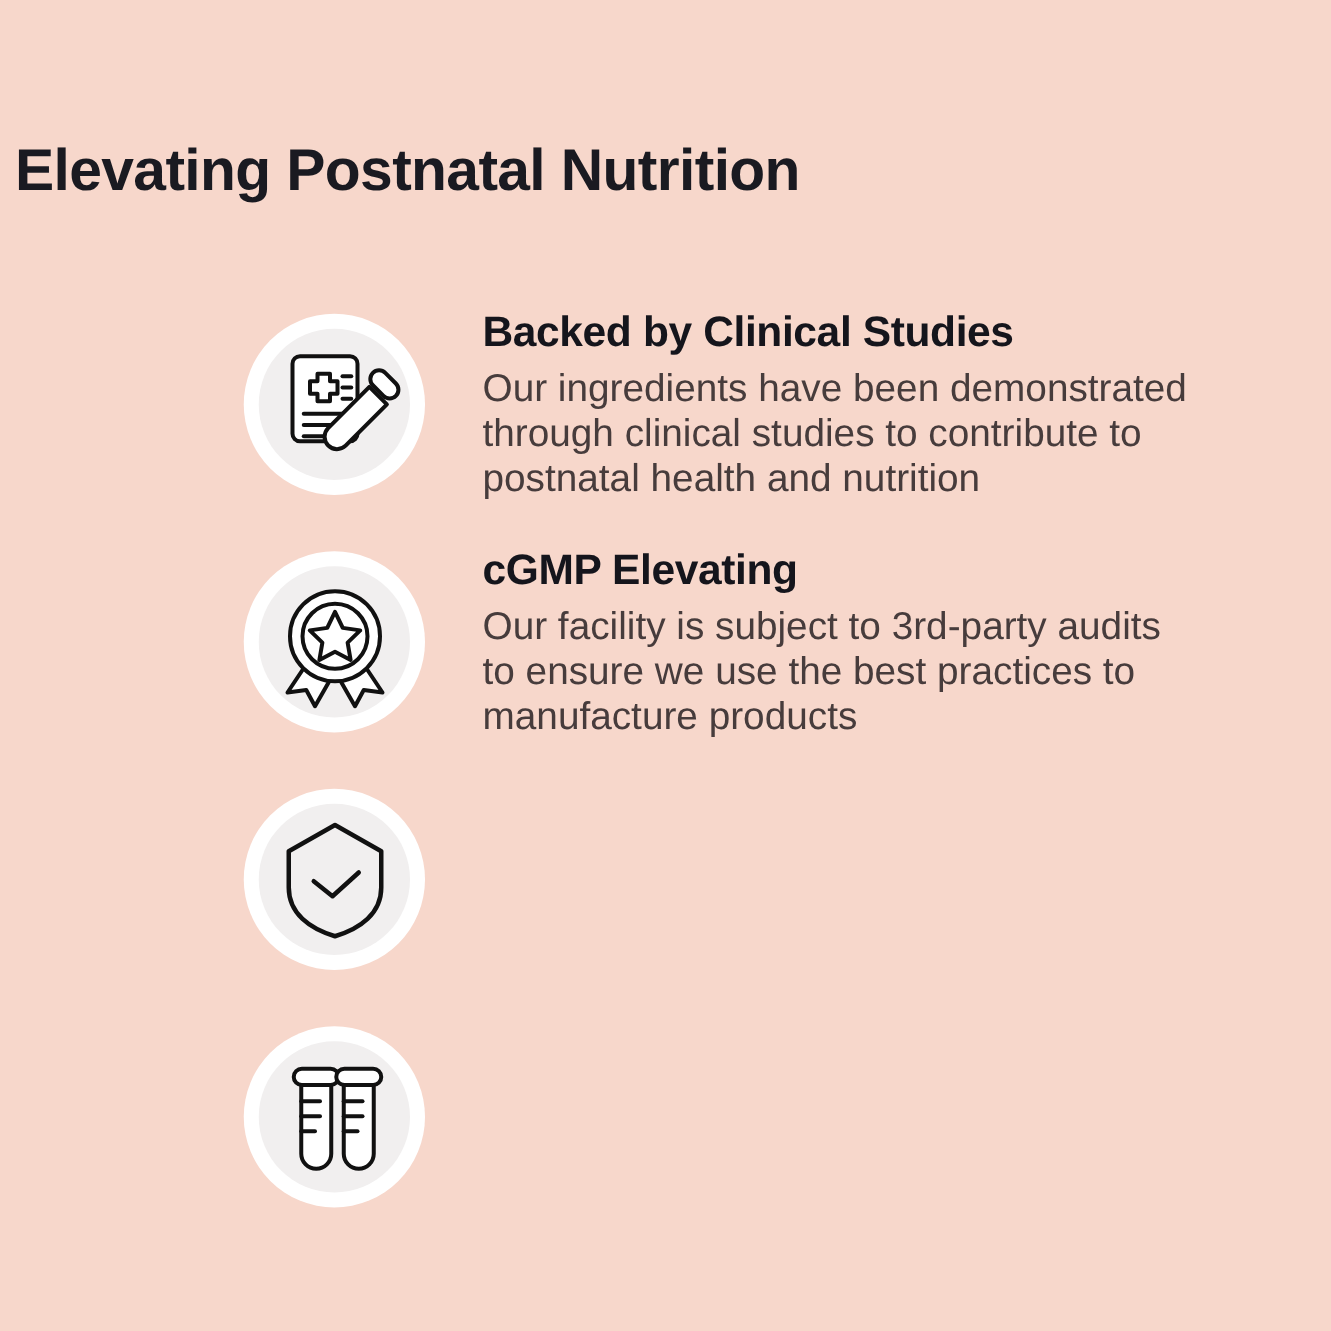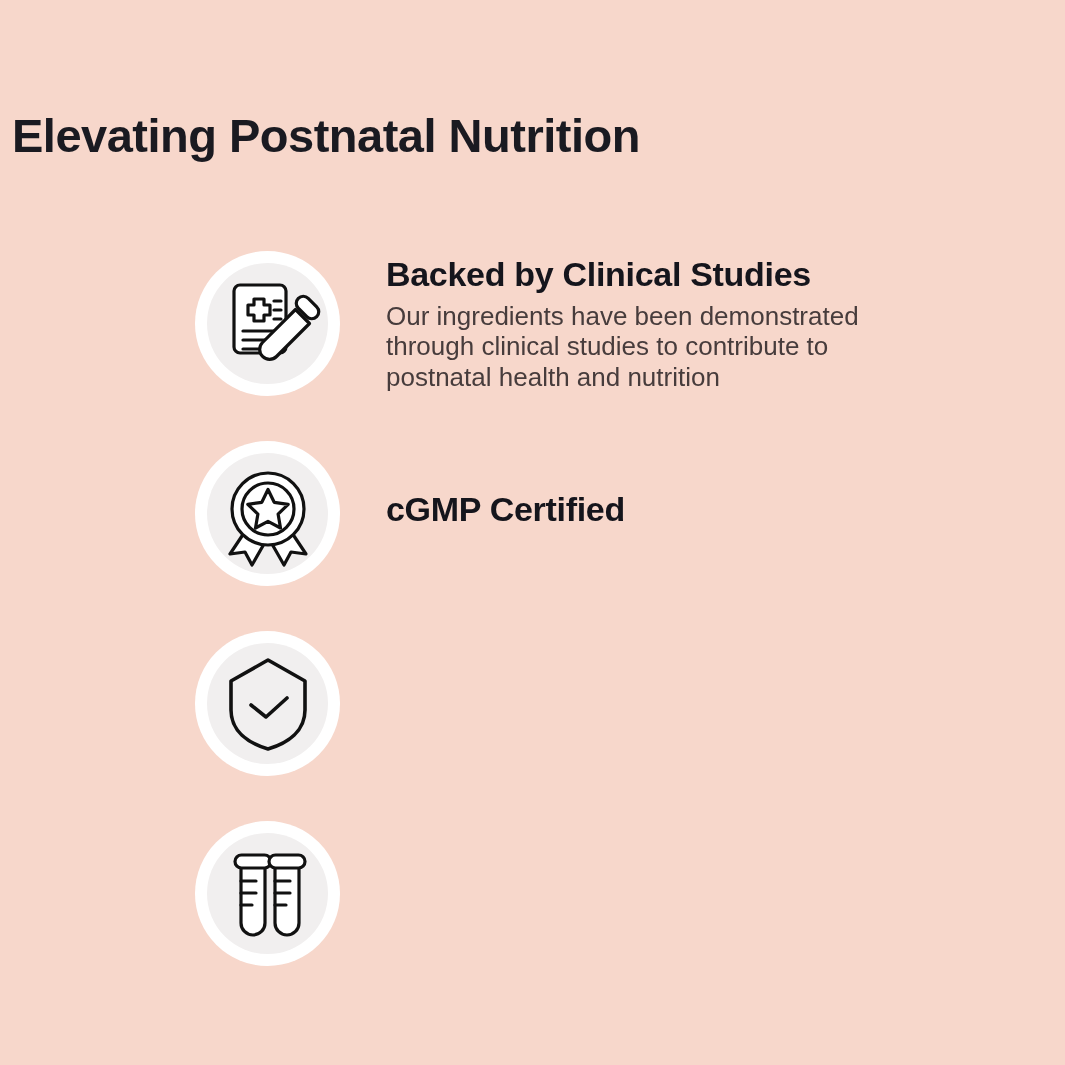--- a/index.html
+++ b/index.html
@@ -96,21 +96,21 @@
   .feature-heading {
     font-size: 34px;
     font-weight: bold;
     color: #15151C;
     letter-spacing: -0.3px;
     line-height: 1.18;
     margin: 0 0 7px 0;
   }
 
   .feature-desc {
-    font-size: 26px;
+    font-size: 31px;
     font-weight: normal;
     color: #473C3C;
     line-height: 1.16;
     margin: 0;
     white-space: pre-line;
   }
 </style>
 </head>
 <body>
 
@@ -163,21 +163,24 @@
 
             <circle cx="56" cy="52" r="36"></circle>
 
             <circle cx="56" cy="52" r="26"></circle>
 
             <path d="M56 32.5 L62.2 45.3 L76.2 47.3 L66.1 57.1 L68.5 71 L56 64.4 L43.5 71 L45.9 57.1 L35.8 47.3 L49.8 45.3 Z"></path>
           </g>
         </svg>
       </div>
       <div class="feature-text">
-        <div class="feature-heading">cGMP Certified</div>
+        <div class="feature-heading">cGMP Elevating</div>
+        <div class="feature-desc">Our facility is subject to 3rd-party audits
+to ensure we use the best practices to
+manufacture products</div>
       </div>
     </div>
 
     <div class="feature-row">
       <div class="icon-badge">
         <div class="inner-disc"></div>
         <svg viewBox="0 0 112 112">
           <g fill="none" stroke="#111111" stroke-width="3.6" stroke-linecap="round" stroke-linejoin="round">
 
             <path d="M56 13 L93 34 L93 63 C93 84 76 96 56 102 C36 96 19 84 19 63 L19 34 Z"></path>

